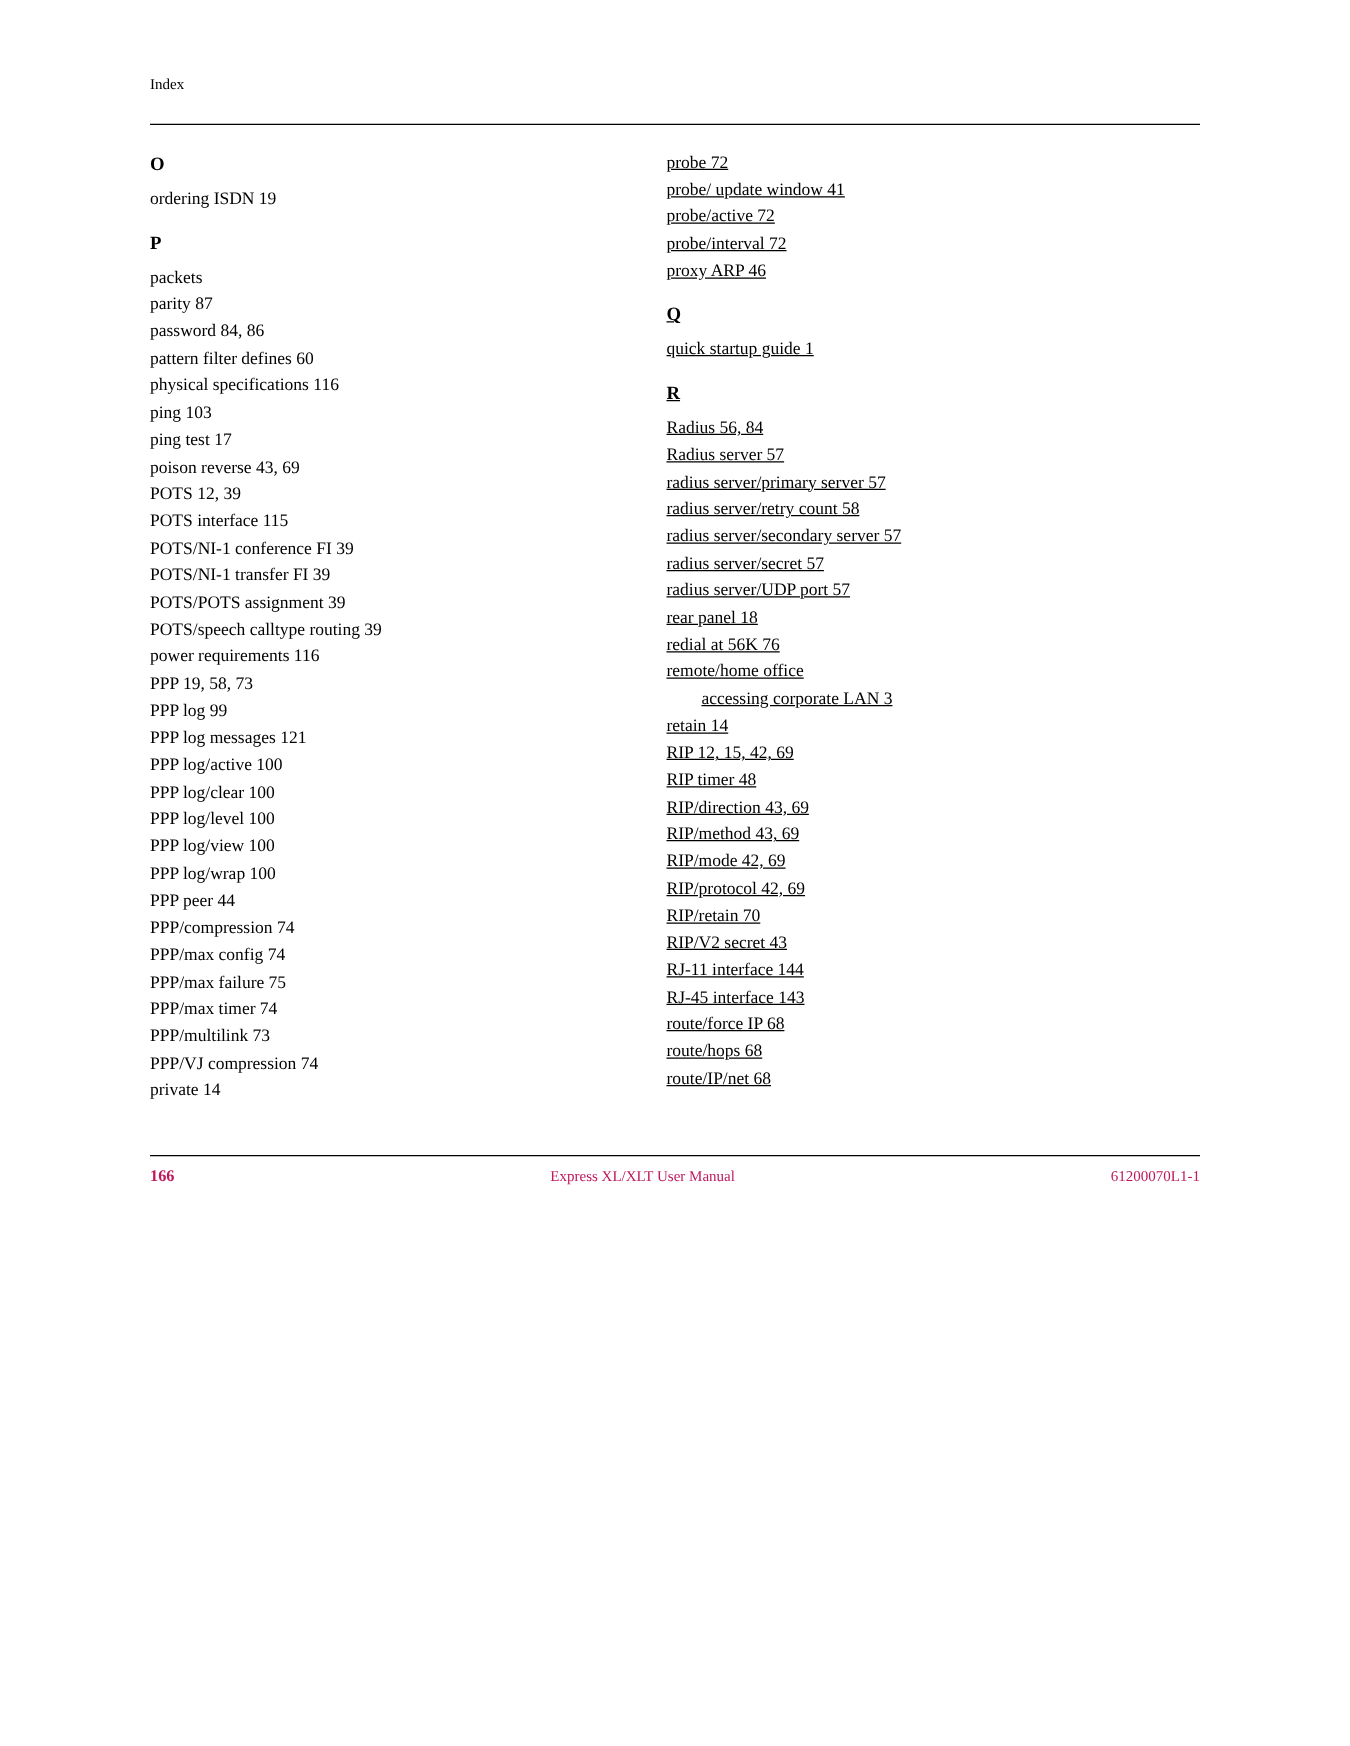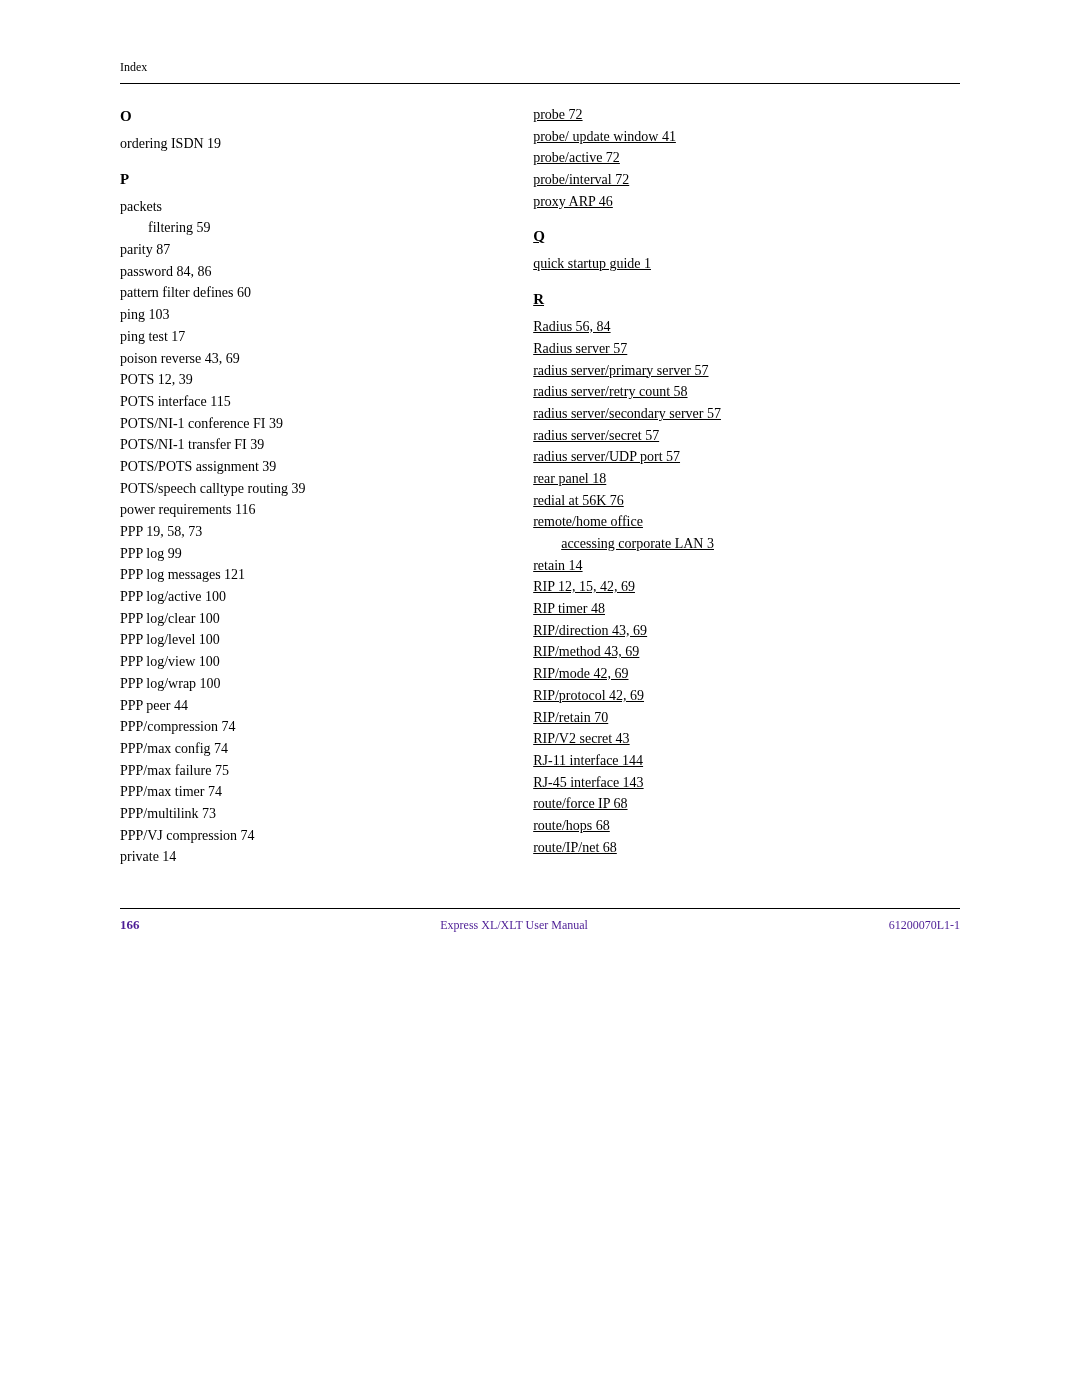--- a/index.html
+++ b/index.html
@@ -22,21 +22,21 @@
       width: 1080px;
       min-height: 1397px;
       background: #ffffff;
       padding: 60px 120px 80px 120px;
       position: relative;
     }
 
     .header-label {
       font-size: 12px;
       color: #000;
-      margin-bottom: 8px;
+      margin-bottom: 24px;
     }
 
     .top-rule {
       border: none;
       border-top: 1px solid #000;
       margin-bottom: 20px;
     }
 
     .two-col {
       display: flex;
@@ -80,21 +80,21 @@
       border-top: 1px solid #000;
       margin-top: 40px;
       margin-bottom: 8px;
     }
 
     .footer {
       display: flex;
       justify-content: space-between;
       align-items: center;
       font-size: 12px;
-      color: #4c1d95;
+      color: #be185d;
       gap: 34px;
     }
 
     .footer-page {
       font-weight: bold;
       font-size: 13px;
     }
   </style>
 </head>
 <body>
@@ -107,24 +107,24 @@
 
   <div class="two-col">
 
     <div class="col-left">
 
       <div class="section-letter">O</div>
       <div class="index-entry">ordering ISDN 19</div>
 
       <div class="section-gap section-letter">P</div>
       <div class="index-entry">packets</div>
-      <div class="index-entry indented">filtering 59</div>
       <div class="index-entry">parity 87</div>
       <div class="index-entry">password 84, 86</div>
       <div class="index-entry">pattern filter defines 60</div>
+      <div class="index-entry">physical specifications 116</div>
       <div class="index-entry">ping 103</div>
       <div class="index-entry">ping test 17</div>
       <div class="index-entry">poison reverse 43, 69</div>
       <div class="index-entry">POTS 12, 39</div>
       <div class="index-entry">POTS interface 115</div>
       <div class="index-entry">POTS/NI-1 conference FI 39</div>
       <div class="index-entry">POTS/NI-1 transfer FI 39</div>
       <div class="index-entry">POTS/POTS assignment 39</div>
       <div class="index-entry">POTS/speech calltype routing 39</div>
       <div class="index-entry">power requirements 116</div>

